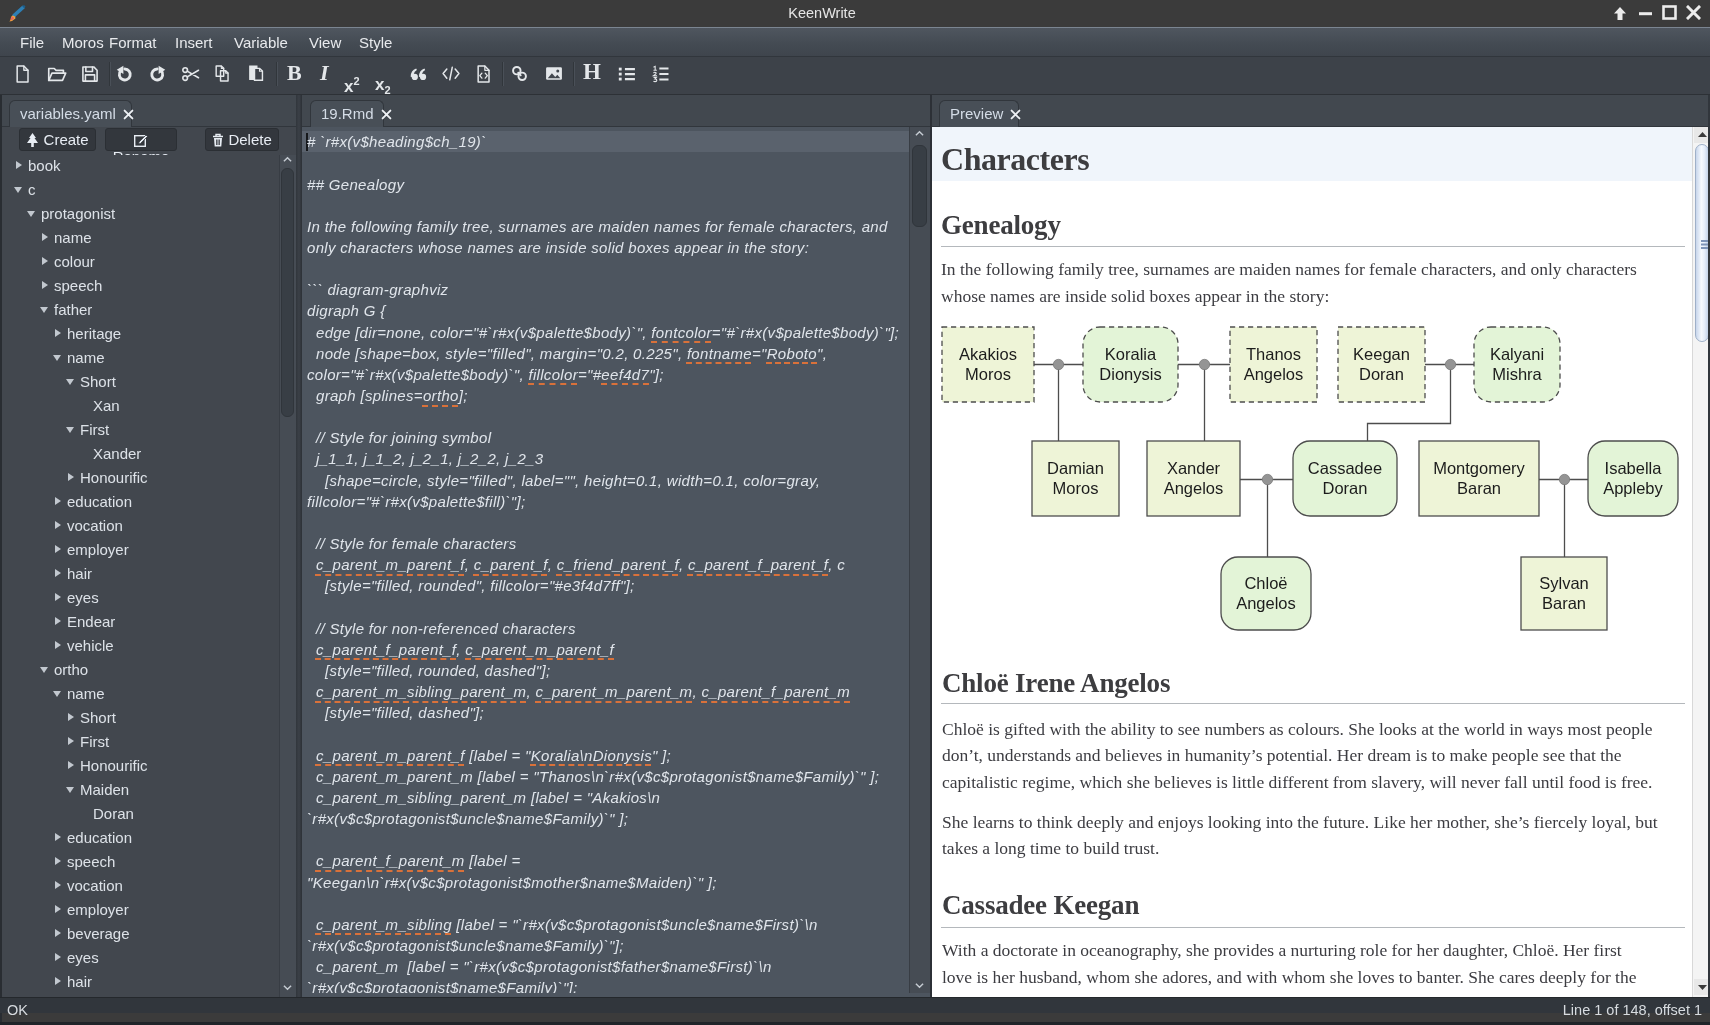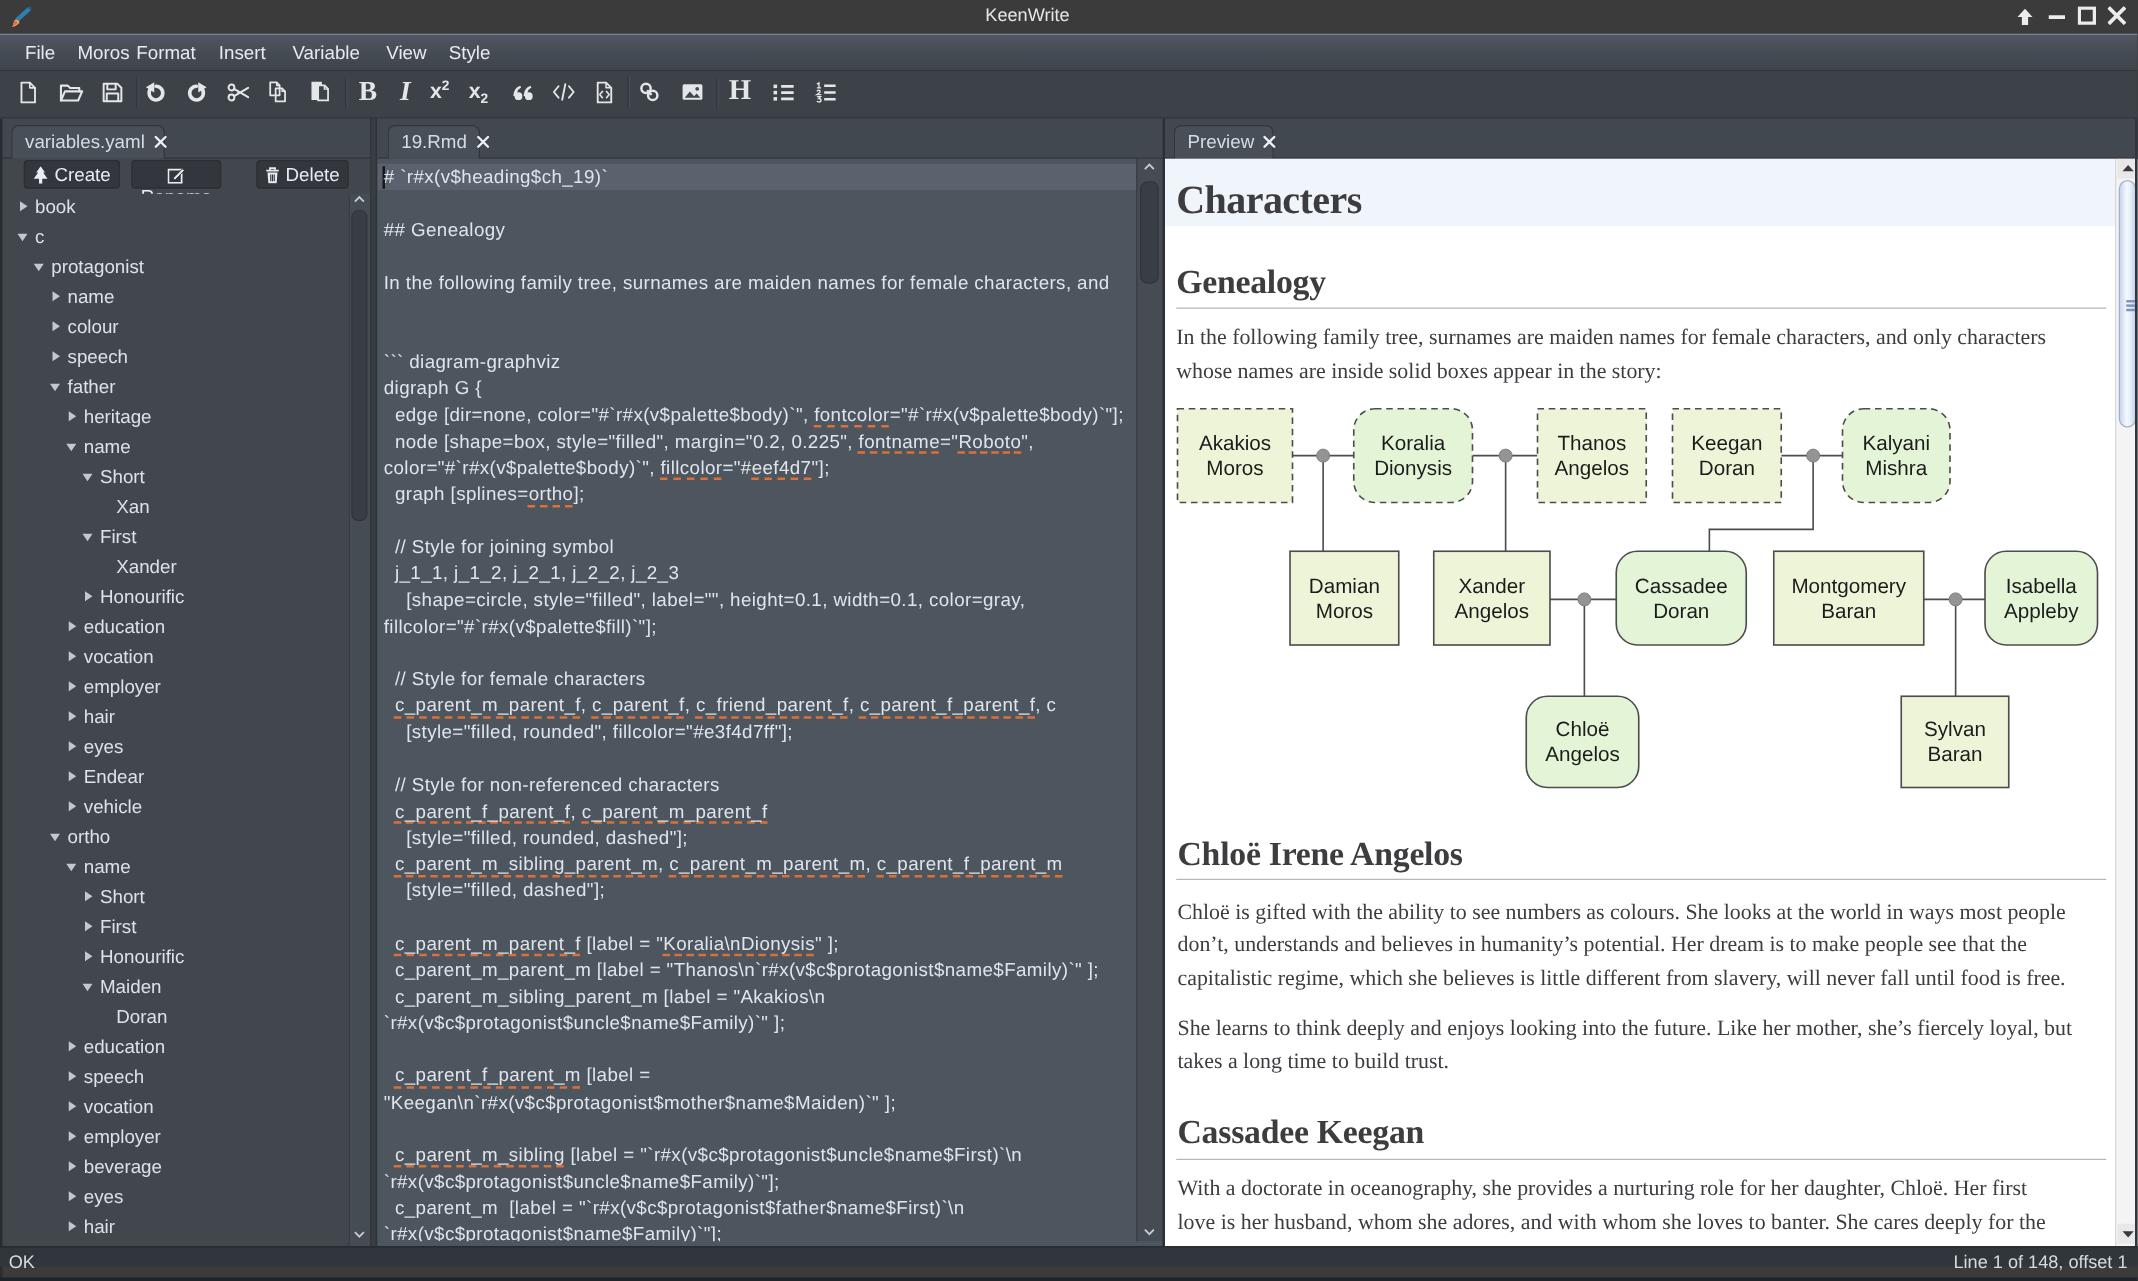--- a/index.html
+++ b/index.html
@@ -18,21 +18,21 @@
   border-top:1px solid #7b8591; border-bottom:1px solid #31363c; }
 .mi { position:absolute; top:6px; color:#e8eaed; font-size:15px; }
 
 
 #tool { left:0; top:57px; width:1710px; height:38px; background:#3d4249;
   border-bottom:1px solid #2d3136; }
 .tic { position:absolute; }
 .tt { position:absolute; color:#e4e7ea; top:4px; }
 .tb { font-family:"Liberation Serif",serif; font-weight:bold; font-size:22px; top:3px; }
 .ti2 { font-family:"Liberation Serif",serif; font-style:italic; font-weight:bold; font-size:22px; top:3px; }
-.ts { font-size:17px; font-weight:bold; top:6px; }
+.ts { font-size:17px; font-weight:bold; top:18px; }
 .ts sup { font-size:11px; } .ts sub { font-size:11px; }
 .th { font-family:"Liberation Serif",serif; font-weight:bold; font-size:23px; top:2px; }
 .tsep { position:absolute; top:5px; height:24px; width:1px; background:#31363b; box-shadow:1px 0 0 #4a5058; }
 
 
 #main { left:0; top:95px; width:1710px; height:902px; background:#42474e; }
 
 
 .tabbar { position:absolute; top:0; height:32px; background:#42484f; border-bottom:1px solid #31363c;}
 .tab { position:absolute; top:5px; height:27px; background:#484f57; border:1px solid #31363c;
@@ -55,21 +55,21 @@
 
 
 .sbd { position:absolute; background:#464c54; border-left:1px solid #383d44; }
 .sbthumb { position:absolute; background:#383e45; border:1px solid #30353b; border-radius:6px; }
 .chev { position:absolute; width:9px; height:9px; }
 
 
 #mpanel { left:302px; top:95px; width:628px; height:902px; background:#4d555f; }
 #mpanel .tabbar { left:0; width:628px; background:#42484f; }
 #editor { position:absolute; left:0; top:32px; width:607px; height:866px; background:#4d555f;
-  overflow:hidden; }
+  overflow:hidden;font-style:italic; }
 .el { position:absolute; left:5px; color:#e0e5eb; font-size:15px; white-space:pre;
   line-height:21.15px; letter-spacing:0.32px; }
 .mw { text-decoration:underline dashed #d9713a 1.5px; text-underline-offset:4px; }
 #curline { position:absolute; left:0; top:4px; width:607px; height:21px; background:#5a626d; }
 #caret { position:absolute; left:4px; top:6px; width:1.5px; height:18px; background:#16181b; }
 
 
 .vdiv { position:absolute; top:95px; width:6px; height:902px;
   background:linear-gradient(90deg,#31363c,#3b4047 50%,#2c3036); }
 
@@ -329,20 +329,21 @@
   <div class="tabbar"></div>
   <div class="tab" style="left:8px;width:74px">19.Rmd<svg class="x" width="11" height="11" viewBox="0 0 11 11">
           <path d="M1.6 1.6 L9.4 9.4 M9.4 1.6 L1.6 9.4" stroke="#eef1f5" stroke-width="1.9" stroke-linecap="round"></path>
         </svg></div>
   <div id="editor">
     <div id="curline"></div>
     <div id="caret"></div>
 <div class="el" style="top:4.2px"># `r#x(v$heading$ch_19)`</div>
 <div class="el" style="top:46.5px">## Genealogy</div>
 <div class="el" style="top:88.8px">In the following family tree, surnames are maiden names for female characters, and</div>
+<div class="el" style="top:110.0px">only characters whose names are inside solid boxes appear in the story:</div>
 <div class="el" style="top:152.2px">``` diagram-graphviz</div>
 <div class="el" style="top:173.4px">digraph G {</div>
 <div class="el" style="top:194.5px">  edge [dir=none, color="#`r#x(v$palette$body)`", <span class="mw">fontcolor</span>="#`r#x(v$palette$body)`"];</div>
 <div class="el" style="top:215.7px">  node [shape=box, style="filled", margin="0.2, 0.225", <span class="mw">fontname</span>="<span class="mw">Roboto</span>",</div>
 <div class="el" style="top:236.8px">color="#`r#x(v$palette$body)`", <span class="mw">fillcolor</span>="#<span class="mw">eef4d7</span>"];</div>
 <div class="el" style="top:258.0px">  graph [splines=<span class="mw">ortho</span>];</div>
 <div class="el" style="top:300.3px">  // Style for joining symbol</div>
 <div class="el" style="top:321.4px">  j_1_1, j_1_2, j_2_1, j_2_2, j_2_3</div>
 <div class="el" style="top:342.6px">    [shape=circle, style="filled", label="", height=0.1, width=0.1, color=gray,</div>
 <div class="el" style="top:363.7px">fillcolor="#`r#x(v$palette$fill)`"];</div>

